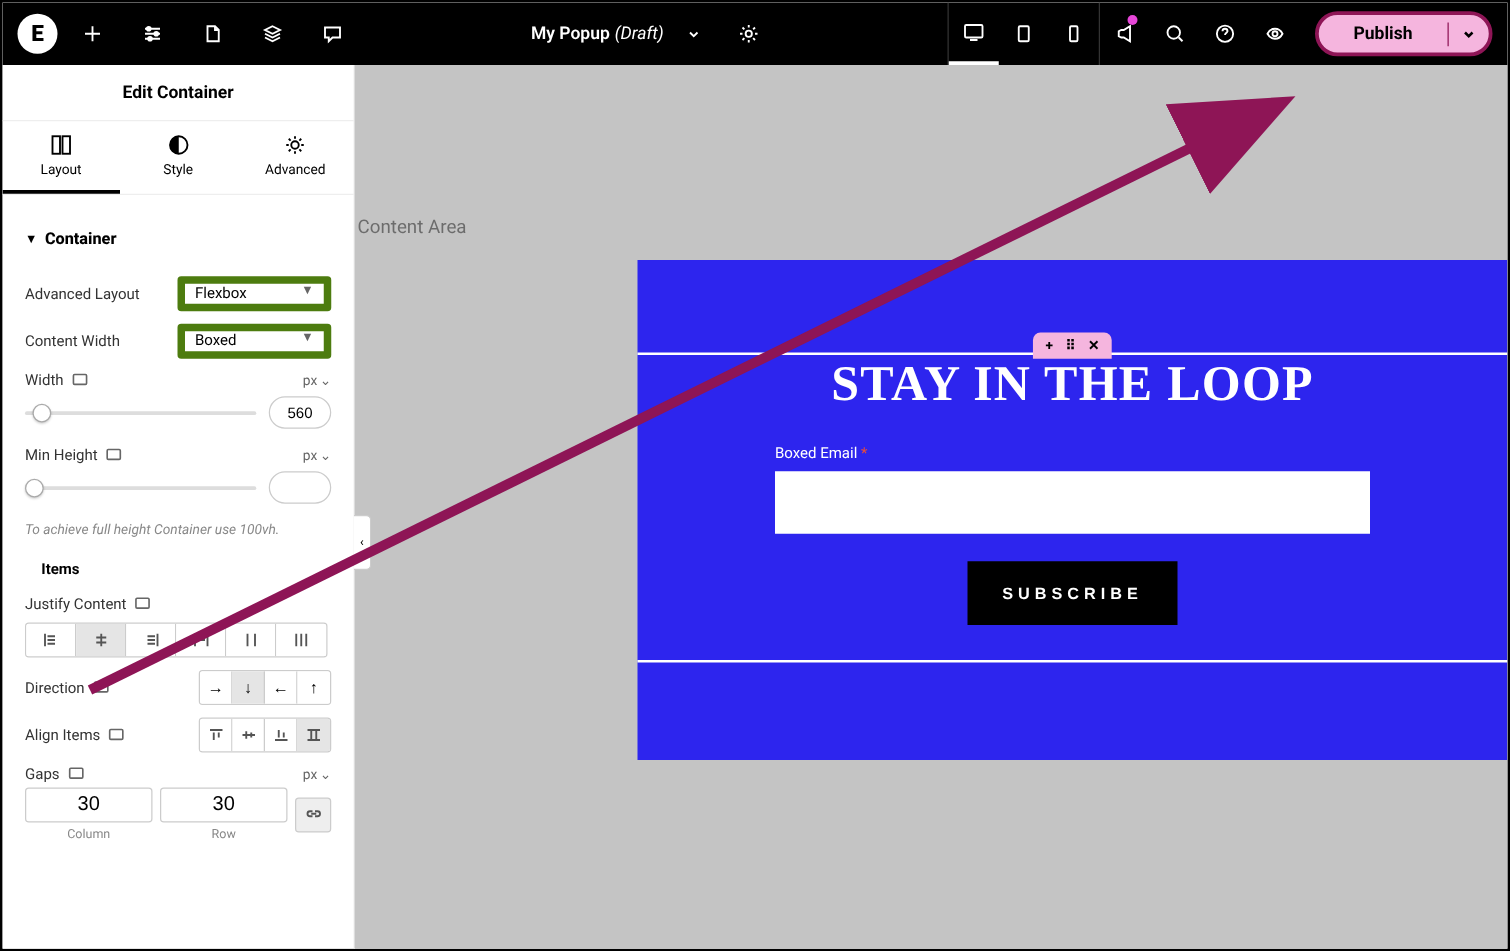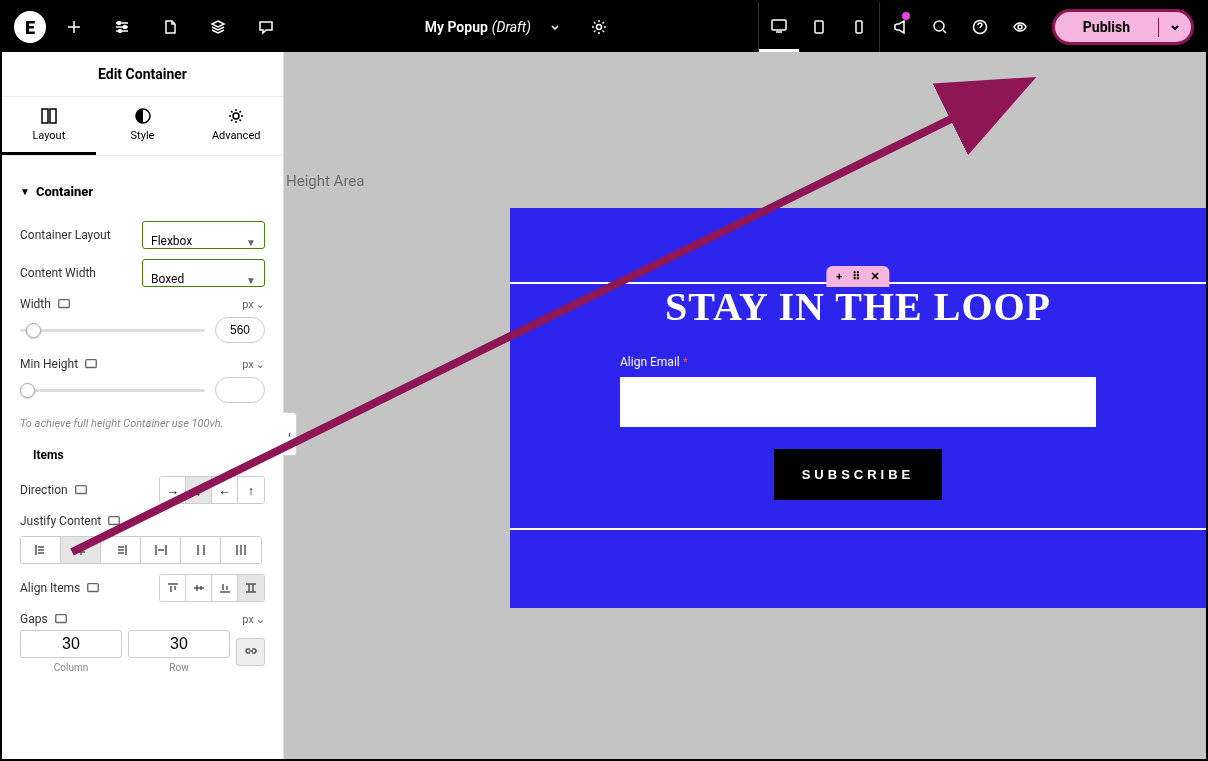--- a/index.html
+++ b/index.html
@@ -31,21 +31,21 @@
 .sidebar-tab { flex: 1; text-align: center; padding: 10px 0; font-size: 11px; cursor: pointer; }
 .sidebar-tab.active { border-bottom: 3px solid #000; }
 .sidebar-tab-icon { display: flex; justify-content: center; margin-bottom: 4px; }
 .sidebar-body { flex: 1; overflow-y: auto; padding: 16px 18px; font-size: 12px; }
 
 .section-head { font-weight: 800; font-size: 13px; padding: 12px 0; display: flex; align-items: center; gap: 6px; }
 .section-head .caret { font-size: 10px; }
 
 .field-row { display: flex; align-items: center; justify-content: space-between; margin: 10px 0; }
 .field-label { color: #333; font-size: 12px; display: flex; align-items: center; gap: 6px; }
-.select-box { width: 123px; height: 28px; border: 1px solid #4d7c0f; border-radius: 3px; display: flex; align-items: flex-end; justify-content: space-between; padding: 0 8px; font-size: 12px; background: #fff; cursor: pointer; }
+.select-box { width: 123px; height: 28px; border: 6px solid #4d7c0f; border-radius: 3px; display: flex; align-items: flex-start; justify-content: space-between; padding: 0 8px; font-size: 12px; background: #fff; cursor: pointer; }
 .select-box .chev { font-size: 10px; color: #666; }
 
 .unit-right { display: flex; align-items: center; gap: 2px; font-size: 11px; color: #666; }
 .slider-row { display: flex; align-items: center; gap: 10px; margin: 6px 0 14px; }
 .slider-track { flex: 1; height: 3px; background: #ddd; border-radius: 2px; position: relative; }
 .slider-thumb { position: absolute; left: 6px; top: -6px; width: 15px; height: 15px; border-radius: 50%; background: #fff; border: 1px solid #aaa; box-shadow: 0 1px 2px rgba(0,0,0,0.2); }
 .num-input { width: 50px; height: 26px; border: 1px solid #ccc; border-radius: 13px; text-align: center; font-size: 12px; }
 
 .hint { font-style: italic; color: #888; font-size: 11px; margin: 8px 0 18px; }
 .subhead { font-weight: 700; margin: 10px 0 14px; font-size: 12px; padding-left: 13px; }
@@ -226,21 +226,21 @@
       <div>Advanced</div>
     </div>
   </div>
   <div class="sidebar-body">
     <div class="section-head">
       <span class="caret">▼</span>
       <span>Container</span>
     </div>
 
     <div class="field-row">
-      <div class="field-label">Container Layout</div>
+      <div class="field-label">Advanced Layout</div>
       <div class="select-box">
         <span>Flexbox</span>
         <span class="chev">▼</span>
       </div>
     </div>
 
     <div class="field-row">
       <div class="field-label">Content Width</div>
       <div class="select-box">
         <span>Boxed</span>
@@ -283,76 +283,76 @@
       <div class="slider-track">
           <div class="slider-thumb" style="left:0"></div>
         </div>
       <input class="num-input" style="">
     </div>
 
     <div class="hint">To achieve full height Container use 100vh.</div>
 
     <div class="subhead">Items</div>
 
+    <div class="field-row" style="align-items:flex-start; flex-direction:column; gap:8px">
+      <div class="field-label">
+        <span>Justify Content</span>
+        <svg class="dev-icon" viewBox="0 0 16 16">
+            <rect x="2" y="3" width="12" height="9" rx="1"></rect>
+          </svg>
+      </div>
+      <div class="btn-group wide">
+        <div class="btn-cell">
+            <svg width="14" height="14" viewBox="0 0 14 14" stroke="#555" stroke-width="1.5">
+              <path d="M2 2v10M4 4h6M4 7h6M4 10h6"></path>
+            </svg>
+          </div>
+        <div class="btn-cell active">
+            <svg width="14" height="14" viewBox="0 0 14 14" stroke="#555" stroke-width="1.5">
+              <path d="M7 2v10M3 5h8M3 9h8"></path>
+            </svg>
+          </div>
+        <div class="btn-cell">
+            <svg width="14" height="14" viewBox="0 0 14 14" stroke="#555" stroke-width="1.5">
+              <path d="M12 2v10M4 4h6M4 7h6M4 10h6"></path>
+            </svg>
+          </div>
+        <div class="btn-cell">
+            <svg width="14" height="14" viewBox="0 0 14 14" stroke="#555" stroke-width="1.5">
+              <path d="M2 2v10M12 2v10M4 7h6"></path>
+            </svg>
+          </div>
+        <div class="btn-cell">
+            <svg width="14" height="14" viewBox="0 0 14 14" stroke="#555" stroke-width="1.5">
+              <path d="M4 2v10M10 2v10"></path>
+            </svg>
+          </div>
+        <div class="btn-cell">
+            <svg width="14" height="14" viewBox="0 0 14 14" stroke="#555" stroke-width="1.5">
+              <path d="M3 2v10M7 2v10M11 2v10"></path>
+            </svg>
+          </div>
+      </div>
+    </div>
+
     <div class="field-row">
       <div class="field-label">
         <span>Direction</span>
         <svg class="dev-icon" viewBox="0 0 16 16">
             <rect x="2" y="3" width="12" height="9" rx="1"></rect>
           </svg>
       </div>
       <div class="btn-group">
         <div class="btn-cell">→</div>
         <div class="btn-cell active">↓</div>
         <div class="btn-cell">←</div>
         <div class="btn-cell">↑</div>
       </div>
     </div>
 
-    <div class="field-row" style="align-items:flex-start; flex-direction:column; gap:8px">
-      <div class="field-label">
-        <span>Justify Content</span>
-        <svg class="dev-icon" viewBox="0 0 16 16">
-            <rect x="2" y="3" width="12" height="9" rx="1"></rect>
-          </svg>
-      </div>
-      <div class="btn-group wide">
-        <div class="btn-cell">
-            <svg width="14" height="14" viewBox="0 0 14 14" stroke="#555" stroke-width="1.5">
-              <path d="M2 2v10M4 4h6M4 7h6M4 10h6"></path>
-            </svg>
-          </div>
-        <div class="btn-cell active">
-            <svg width="14" height="14" viewBox="0 0 14 14" stroke="#555" stroke-width="1.5">
-              <path d="M7 2v10M3 5h8M3 9h8"></path>
-            </svg>
-          </div>
-        <div class="btn-cell">
-            <svg width="14" height="14" viewBox="0 0 14 14" stroke="#555" stroke-width="1.5">
-              <path d="M12 2v10M4 4h6M4 7h6M4 10h6"></path>
-            </svg>
-          </div>
-        <div class="btn-cell">
-            <svg width="14" height="14" viewBox="0 0 14 14" stroke="#555" stroke-width="1.5">
-              <path d="M2 2v10M12 2v10M4 7h6"></path>
-            </svg>
-          </div>
-        <div class="btn-cell">
-            <svg width="14" height="14" viewBox="0 0 14 14" stroke="#555" stroke-width="1.5">
-              <path d="M4 2v10M10 2v10"></path>
-            </svg>
-          </div>
-        <div class="btn-cell">
-            <svg width="14" height="14" viewBox="0 0 14 14" stroke="#555" stroke-width="1.5">
-              <path d="M3 2v10M7 2v10M11 2v10"></path>
-            </svg>
-          </div>
-      </div>
-    </div>
-
     <div class="field-row">
       <div class="field-label">
         <span>Align Items</span>
         <svg class="dev-icon" viewBox="0 0 16 16">
             <rect x="2" y="3" width="12" height="9" rx="1"></rect>
           </svg>
       </div>
       <div class="btn-group align">
         <div class="btn-cell">
             <svg width="14" height="14" viewBox="0 0 14 14" stroke="#555" stroke-width="1.5">
@@ -403,33 +403,33 @@
             <path d="M6 4H4a2 2 0 000 4h2M8 4h2a2 2 0 010 4H8M5 6h4"></path>
           </svg>
         </div>
     </div>
   </div>
 </div>
 
 <div class="collapse-handle">‹</div>
 
 <div class="canvas">
-  <div class="canvas-label">Height Area</div>
+  <div class="canvas-label">Content Area</div>
 
   <div class="popup">
     <div class="hr-line" style="top:74px"></div>
     <div class="handle-tab">
       <span>+</span>
       <span>⠿</span>
       <span>✕</span>
     </div>
     <div class="popup-inner">
       <div class="popup-title">STAY IN THE LOOP</div>
       <div class="form-label">
-        <span>Align Email</span>
+        <span>Boxed Email</span>
         <span class="req">*</span>
       </div>
       <input class="form-input" style="">
       <button class="subscribe-btn">SUBSCRIBE</button>
     </div>
     <div class="hr-line" style="top:320px"></div>
   </div>
 
 </div>
 

